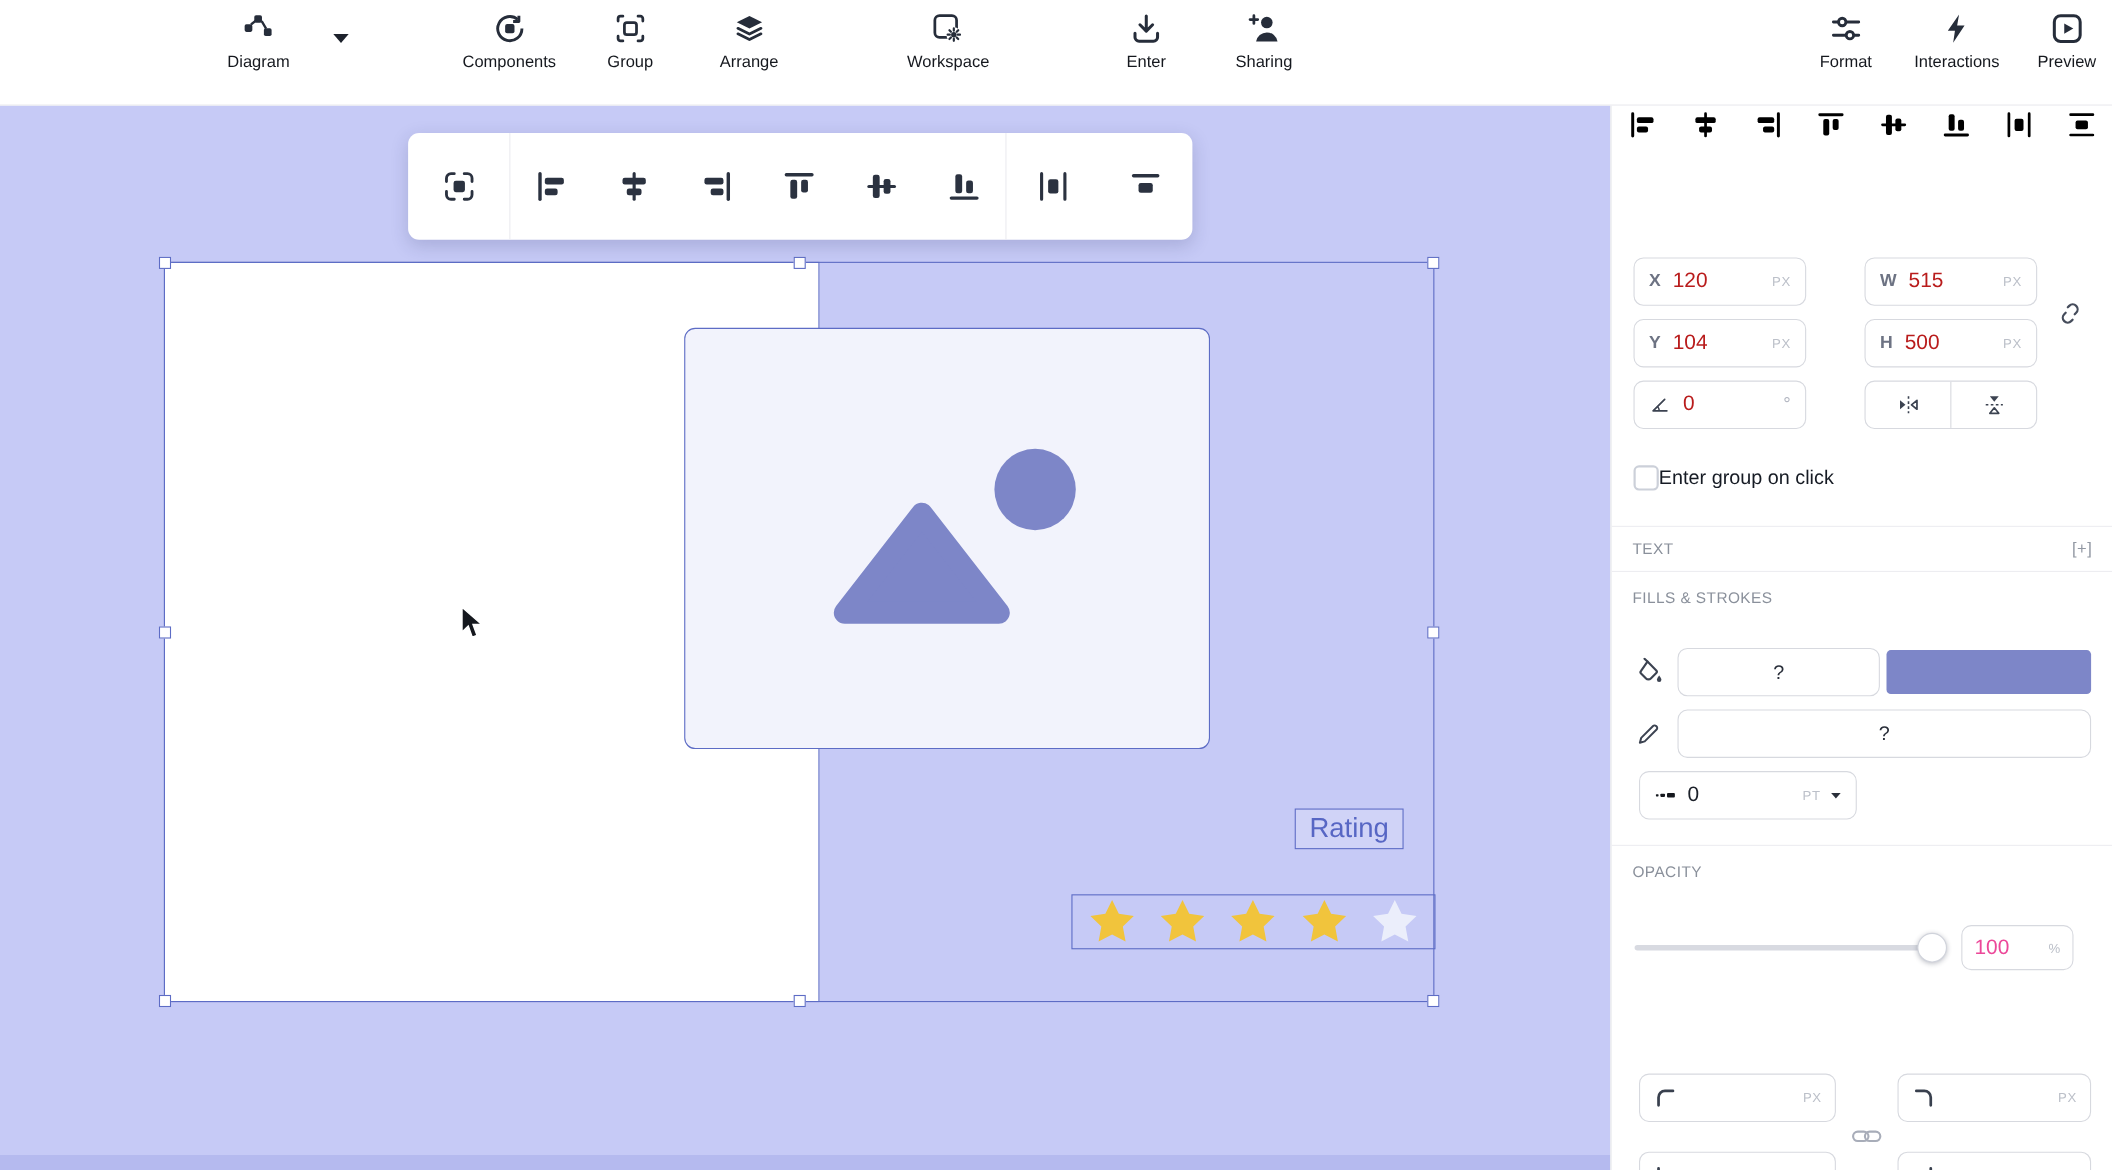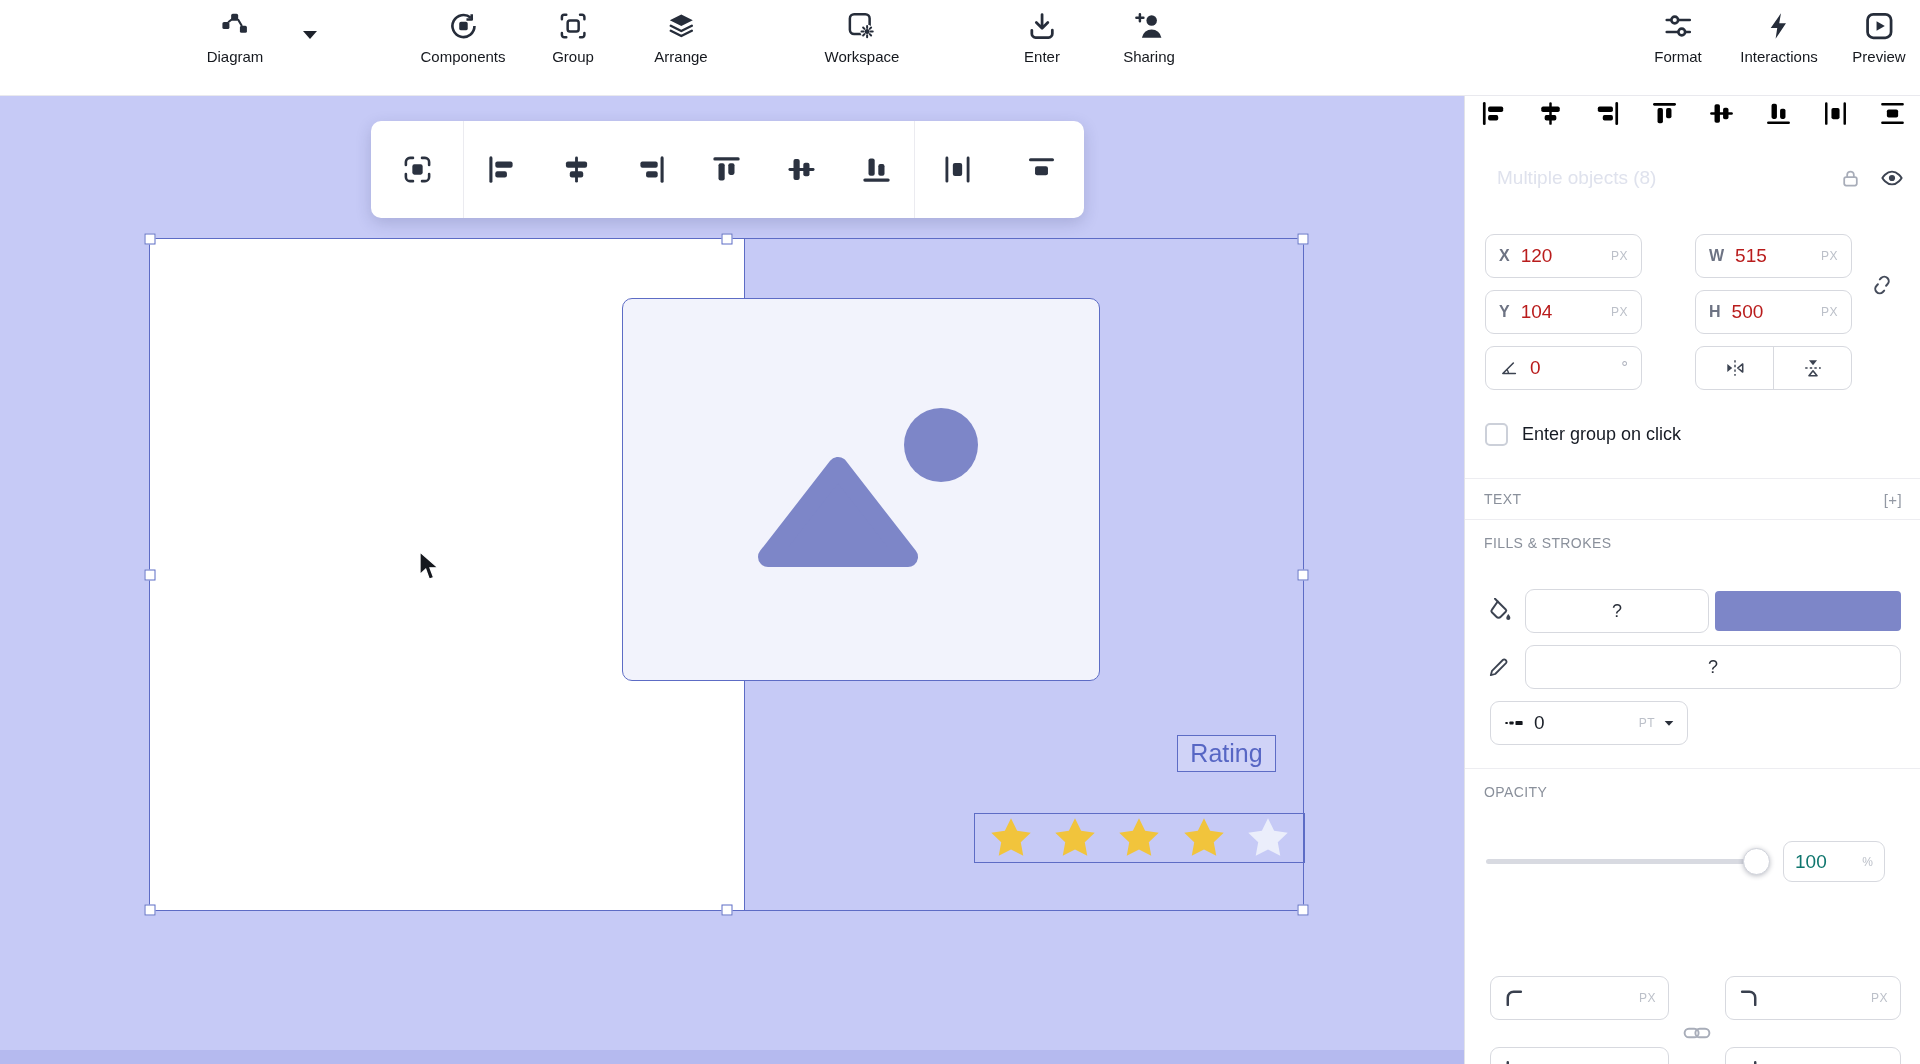--- a/index.html
+++ b/index.html
@@ -61,41 +61,41 @@
   .sz20 svg{width:20px;height:20px;} .sz22 svg{width:22px;height:22px;} .sz24 svg{width:24px;height:24px;} .sz26 svg{width:26px;height:26px;}
 
   .flipbox{position:absolute;height:44px;border:1px solid #d7d9df;border-radius:9px;display:flex;overflow:hidden;background:#fff;}
   .fliphalf{flex:1;display:flex;align-items:center;justify-content:center;color:#3c4351;}
   .fliphalf.sep{border-left:1px solid #d7d9df;}
   .fliphalf svg{width:22px;height:22px;}
 
   .unlink{position:absolute;left:404px;top:187px;color:#454c5b;}
   .unlink svg{width:26px;height:26px;}
 
-  .chk-row{position:absolute;left:20px;top:338px;display:flex;align-items:center;gap:14px;}
+  .chk-row{position:absolute;left:20px;top:338px;display:flex;align-items:center;}
   .chk{width:23px;height:23px;border:2px solid #ccd0d9;border-radius:5px;background:#fff;}
   .chk-lbl{font-size:18px;color:#161b24;}
 
   .sect{position:absolute;left:0;width:456px;border-top:1px solid #ededf1;display:flex;align-items:center;justify-content:space-between;
     padding:0 19px;color:#8a909b;font-size:14px;letter-spacing:.4px;}
   .sect-action{color:#9298a3;font-size:15px;}
 
   .row-ic{position:absolute;color:#3c4351;}
   .qbox{position:absolute;height:44px;border:1px solid #d7d9df;border-radius:9px;background:#fff;display:flex;align-items:center;justify-content:center;font-size:18px;color:#2a2f3a;}
   .swatch{position:absolute;height:40px;border-radius:4px;}
 
   .combo{position:absolute;height:44px;border:1px solid #d7d9df;border-radius:9px;background:#fff;display:flex;align-items:center;padding:0 8px 0 12px;}
   .combo .val{font-size:19px;color:#1b2029;margin-left:9px;flex:1;}
   .combo .unit{font-size:12px;color:#bcc0c9;letter-spacing:.5px;margin-right:4px;}
   .combo .chev{width:20px;height:20px;color:#2a2f3a;}
 
   .slider-track{position:absolute;left:21px;top:774px;width:275px;height:5px;border-radius:3px;background:#d8dae1;}
   .slider-thumb{position:absolute;left:278px;top:763px;width:27px;height:27px;border-radius:50%;background:#fff;border:1px solid #d0d3db;box-shadow:0 1px 5px rgba(30,35,60,.3);}
   .opacity-box{position:absolute;left:318px;top:756px;width:102px;height:41px;border:1px solid #d7d9df;border-radius:9px;display:flex;align-items:center;padding:0 11px;background:#fff;}
-  .opacity-box .val{flex:1;font-size:19px;color:#0f766e;}
+  .opacity-box .val{flex:1;font-size:19px;color:#ec4899;}
   .opacity-box .unit{font-size:12px;color:#bcc0c9;}
 
   .cornerbox{position:absolute;height:44px;border:1px solid #d7d9df;border-radius:9px;background:#fff;display:flex;align-items:center;padding:0 12px;}
   .cornerbox .p-ic{color:#39404e;}
   .cornerbox .fill{flex:1;}
   .cornerbox .unit{font-size:12px;color:#bcc0c9;letter-spacing:.5px;}
   .link-corners{position:absolute;left:218px;top:939px;color:#a8adb9;}
 </style>
 </head>
 <body>
@@ -359,31 +359,20 @@
         </svg>
       </button>
     <button>
         <svg class="ic" viewBox="0 0 24 24">
           <path d="M3 3.8h18M3 20.2h18" stroke="currentColor" stroke-width="2.2" stroke-linecap="round" fill="none"></path>
           <rect x="7" y="8.4" width="10" height="7.2" rx="1.6" fill="currentColor"></rect>
         </svg>
       </button>
   </div>
 
-  <div class="p-titlerow">
-    <span class="sel-ph">Multiple objects (8)</span>
-    <svg class="p-lock" viewBox="0 0 24 24">
-        <rect x="4.8" y="10.4" width="14.4" height="9.6" rx="2.2" fill="none" stroke="currentColor" stroke-width="2"></rect>
-        <path d="M8.2 10.4V7.8a3.8 3.8 0 0 1 7.6 0v2.6" fill="none" stroke="currentColor" stroke-width="2"></path>
-      </svg>
-    <svg class="p-eye" viewBox="0 0 24 24">
-        <path d="M2.4 12S6.1 5.6 12 5.6 21.6 12 21.6 12 17.9 18.4 12 18.4 2.4 12 2.4 12z" fill="none" stroke="currentColor" stroke-width="1.9"></path>
-        <circle cx="12" cy="12" r="3.1" fill="currentColor"></circle>
-      </svg>
-  </div>
 
   <div class="inp" style="left:20px;top:149px;width:157px">
     <span class="inp-l">X</span>
     <span class="inp-v">120</span>
     <span class="inp-u">PX</span>
   </div>
   <div class="inp" style="left:230px;top:149px;width:157px">
     <span class="inp-l">W</span>
     <span class="inp-v">515</span>
     <span class="inp-u">PX</span>

